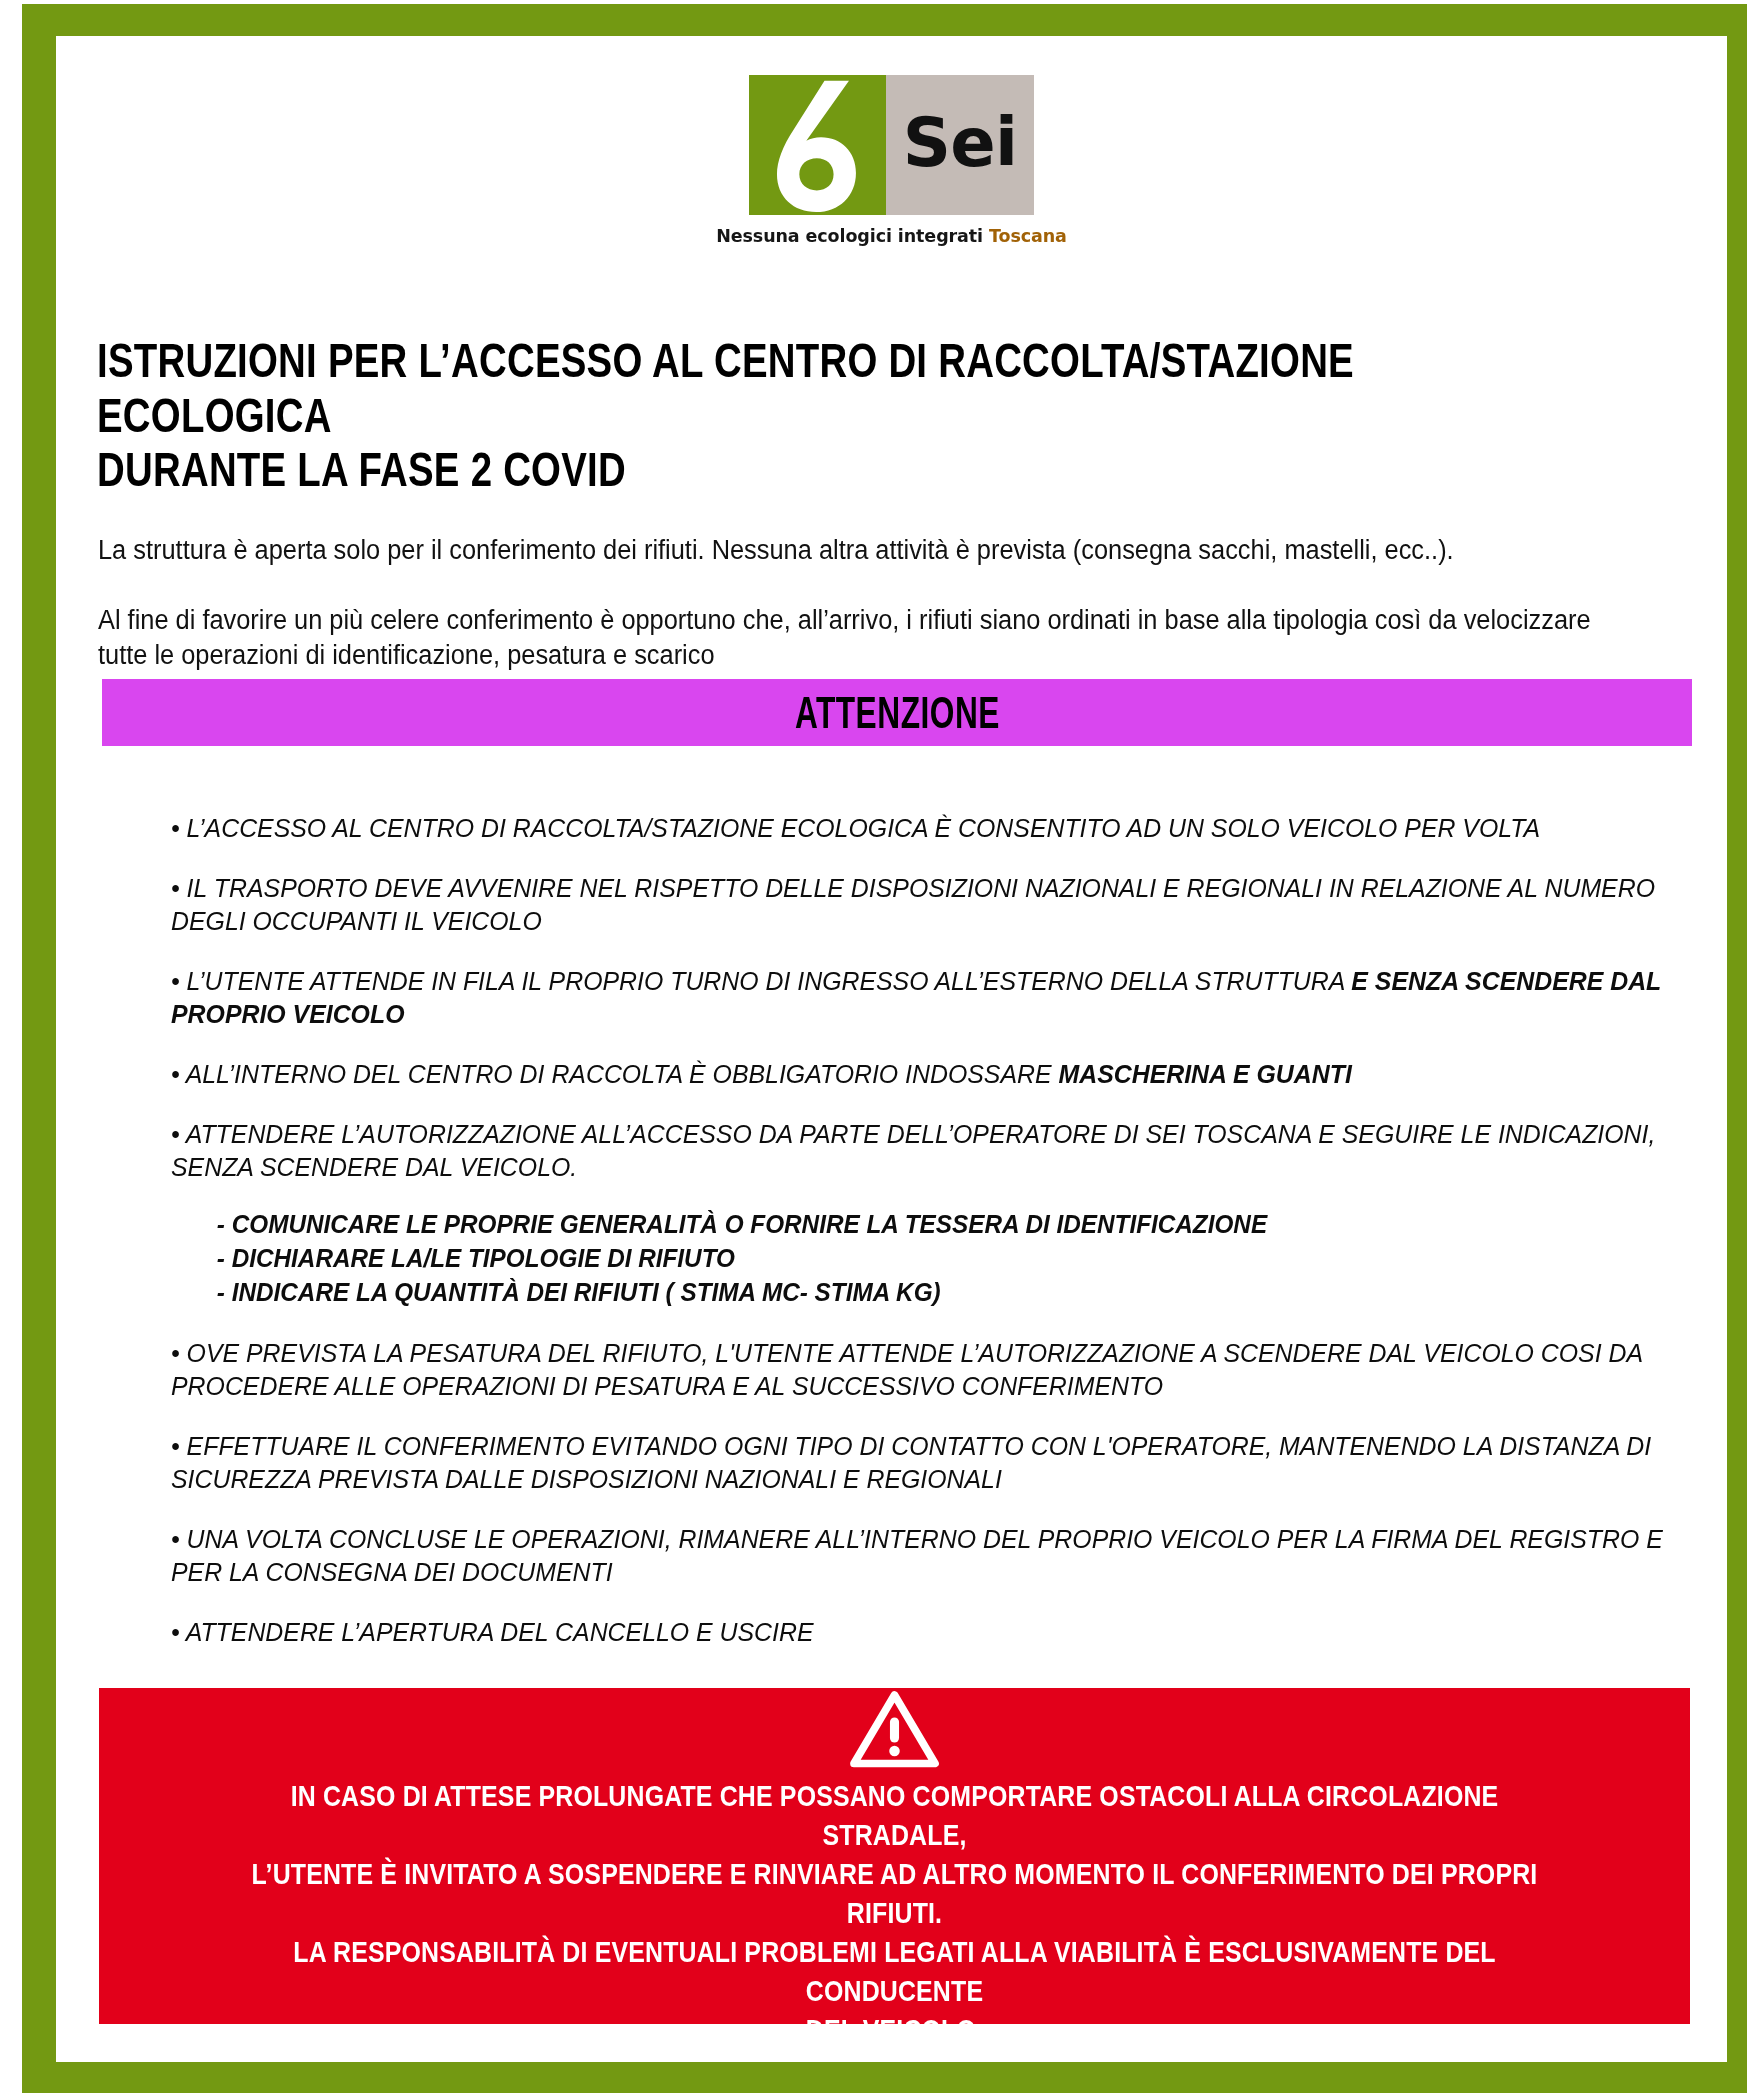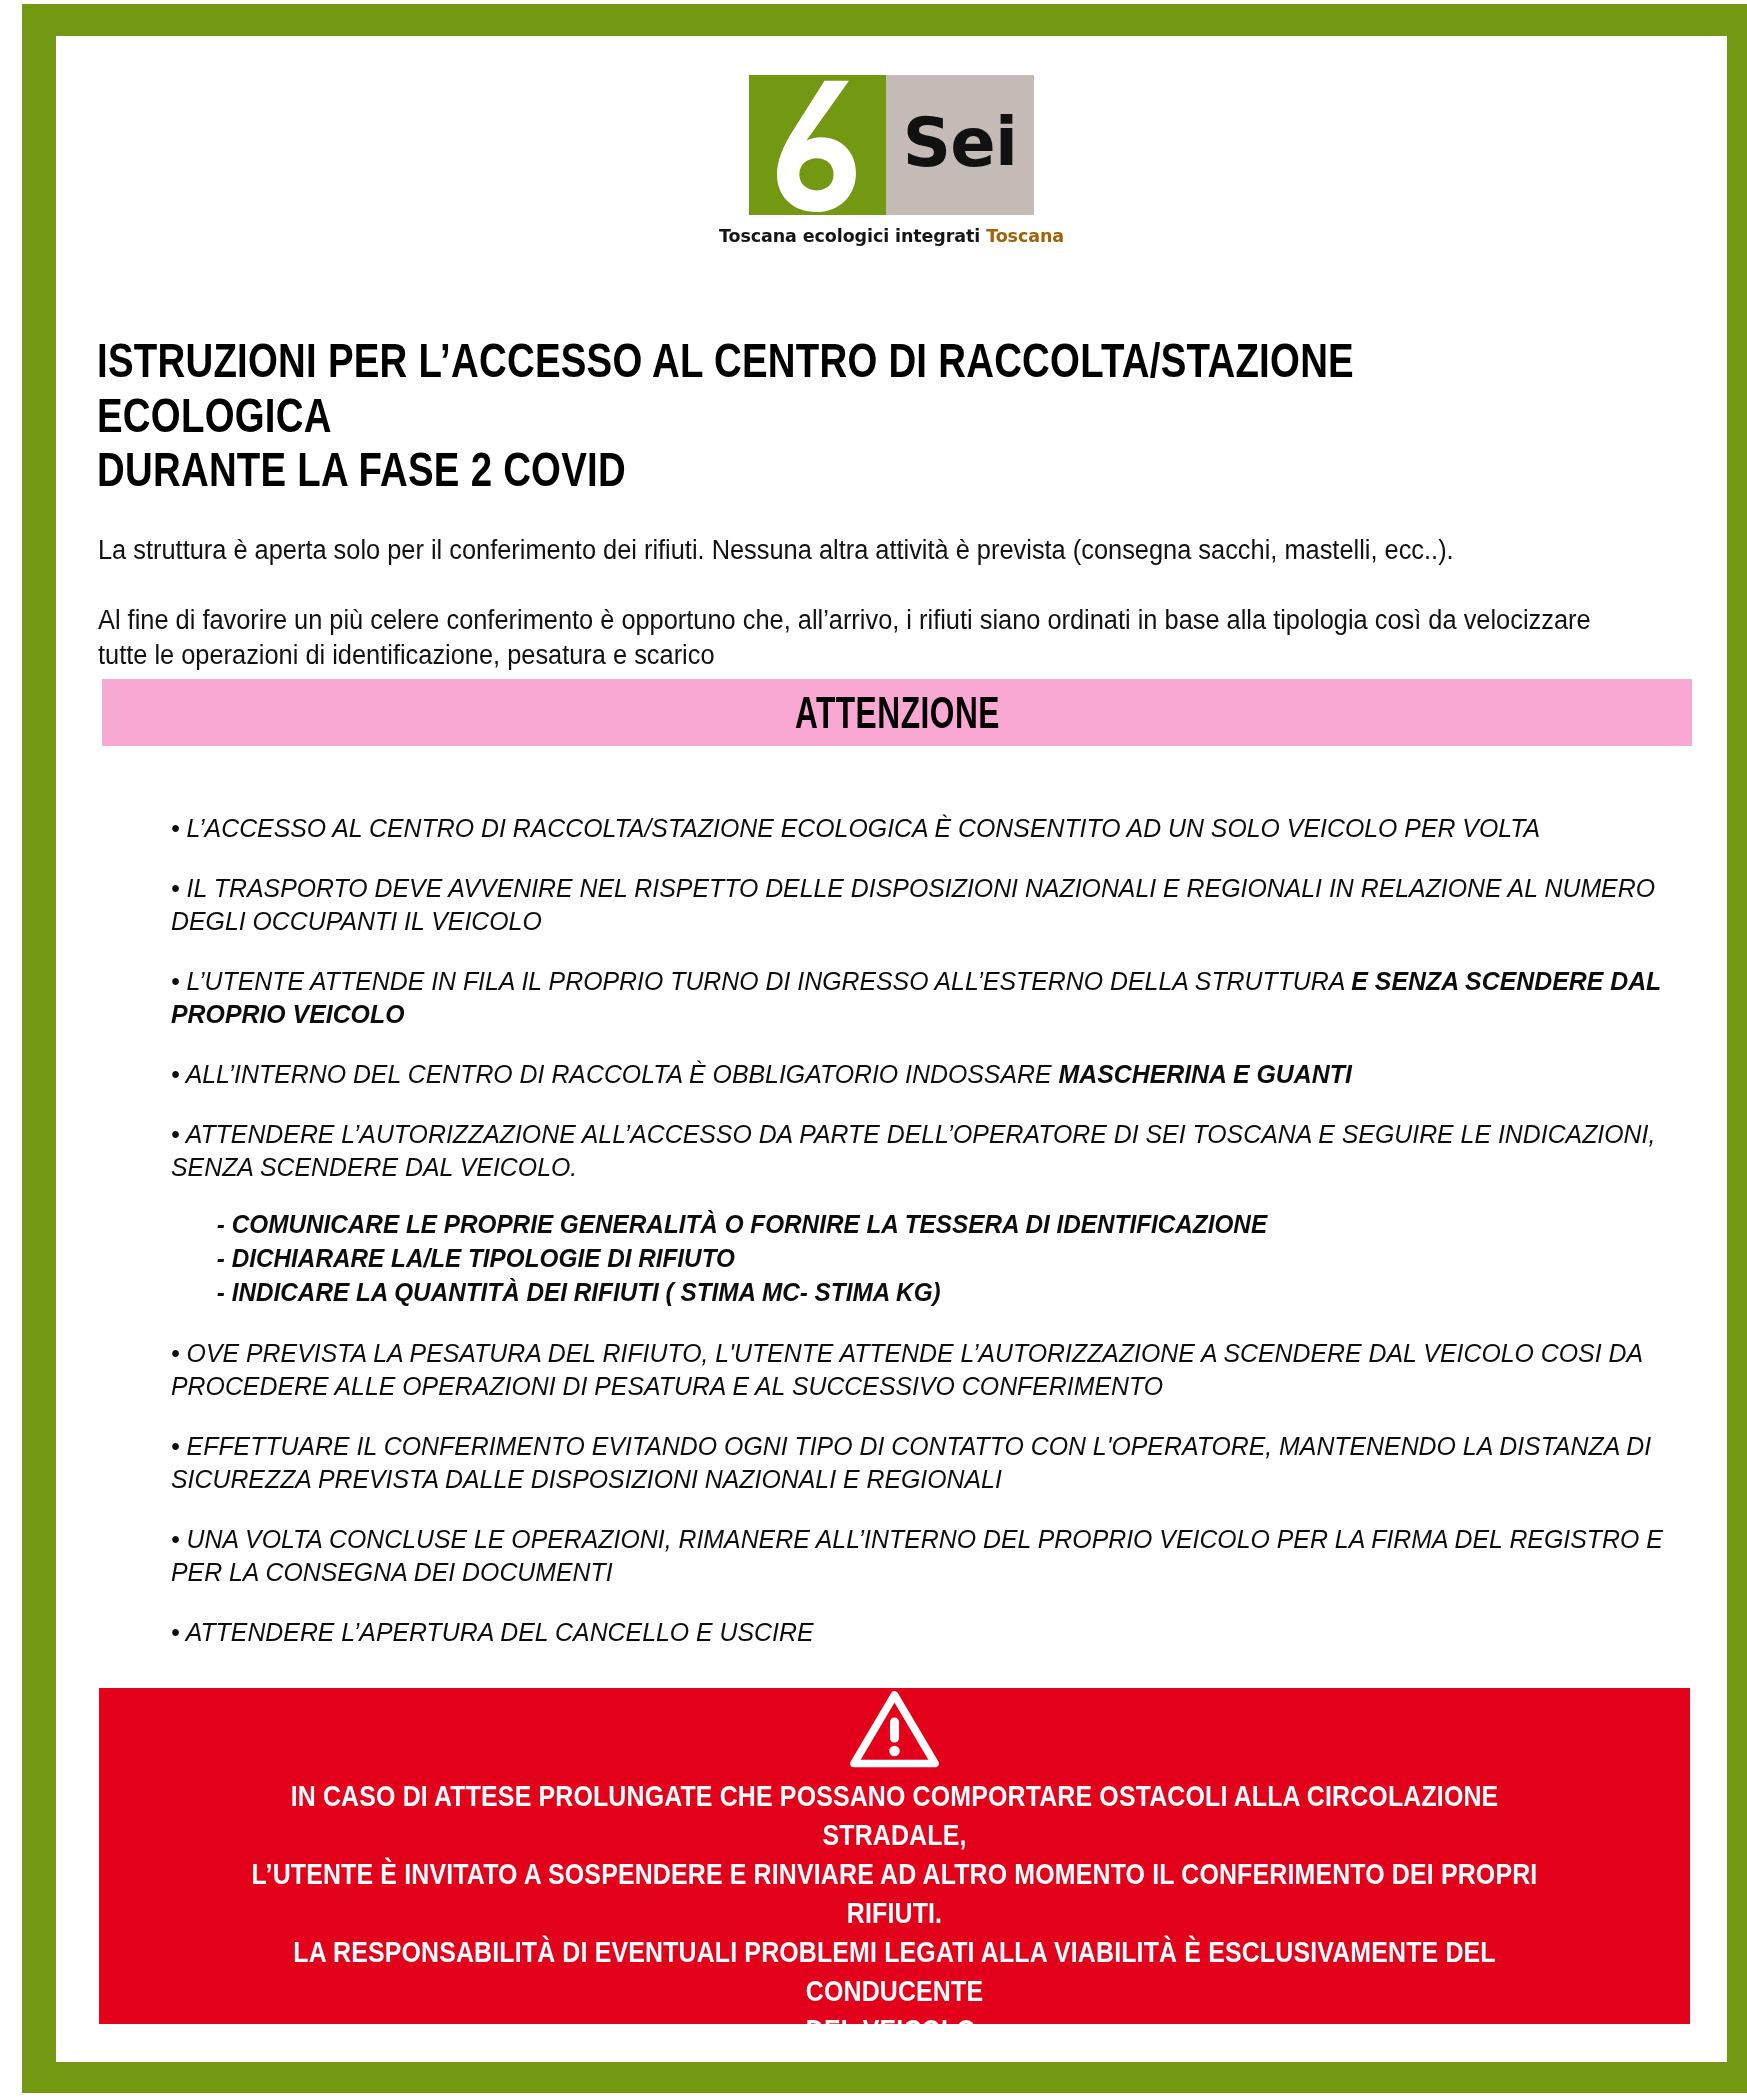--- a/index.html
+++ b/index.html
@@ -120,21 +120,21 @@
   #intro1 { top: 470px; }
   #intro2 { top: 540px; }
 
   
   #attenzione-banner {
     position: absolute;
     left: 46px;
     top: 643px;
     width: 1590px;
     height: 67px;
-    background: #f9a8d4;
+    background: #d946ef;
     display: flex;
     align-items: center;
     justify-content: center;
   }
   #attenzione-text {
     font-family: "Liberation Sans Narrow", "Liberation Sans", sans-serif;
     font-weight: bold;
     font-size: 44px;
     color: #000000;
     transform: scaleX(0.72);
@@ -210,21 +210,21 @@
                      C129 196 153 173 153 140 C153 110 132 89 103 89 C95 89 88 91 82 94 Z
                      M97 119 C111 119 121 128 121 142 C121 156 111 165 97 165
                      C83 165 72 156 72 142 C72 128 83 119 97 119 Z" fill="#ffffff"></path>
           </svg>
         </div>
         <div id="logo-grey">
           <span id="logo-sei">Sei</span>
         </div>
       </div>
       <div id="logo-tagline">
-        <span>Toscana ecologici integrati</span>
+        <span>Nessuna ecologici integrati</span>
         <span class="toscana">Toscana</span>
       </div>
     </div>
 
     <h1 id="title">
       <span class="l1">ISTRUZIONI PER L’ACCESSO AL CENTRO DI RACCOLTA/STAZIONE ECOLOGICA</span>
       <span class="l2">DURANTE LA FASE 2 COVID</span>
     </h1>
 
     <p id="intro1" class="intro">La struttura è aperta solo per il conferimento dei rifiuti. Nessuna altra attività è prevista (consegna sacchi, mastelli, ecc..).</p>

